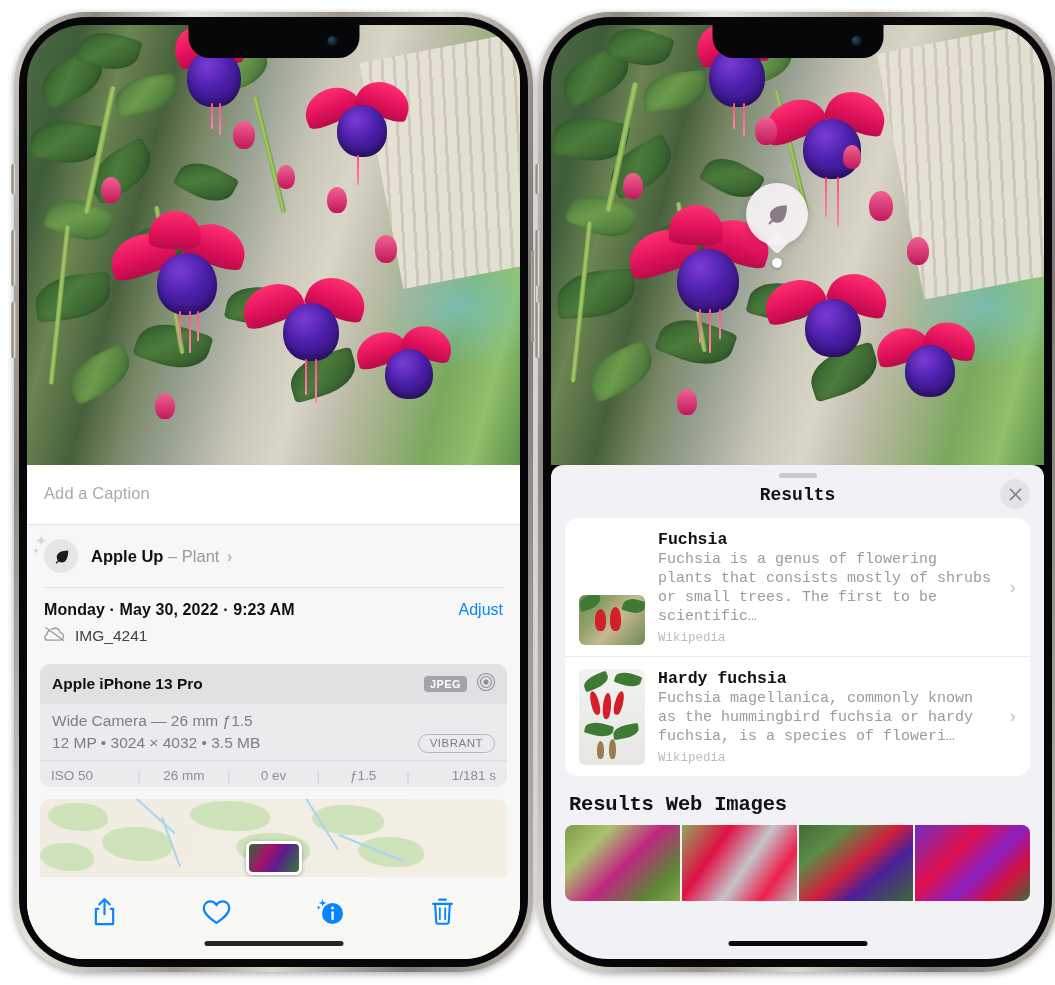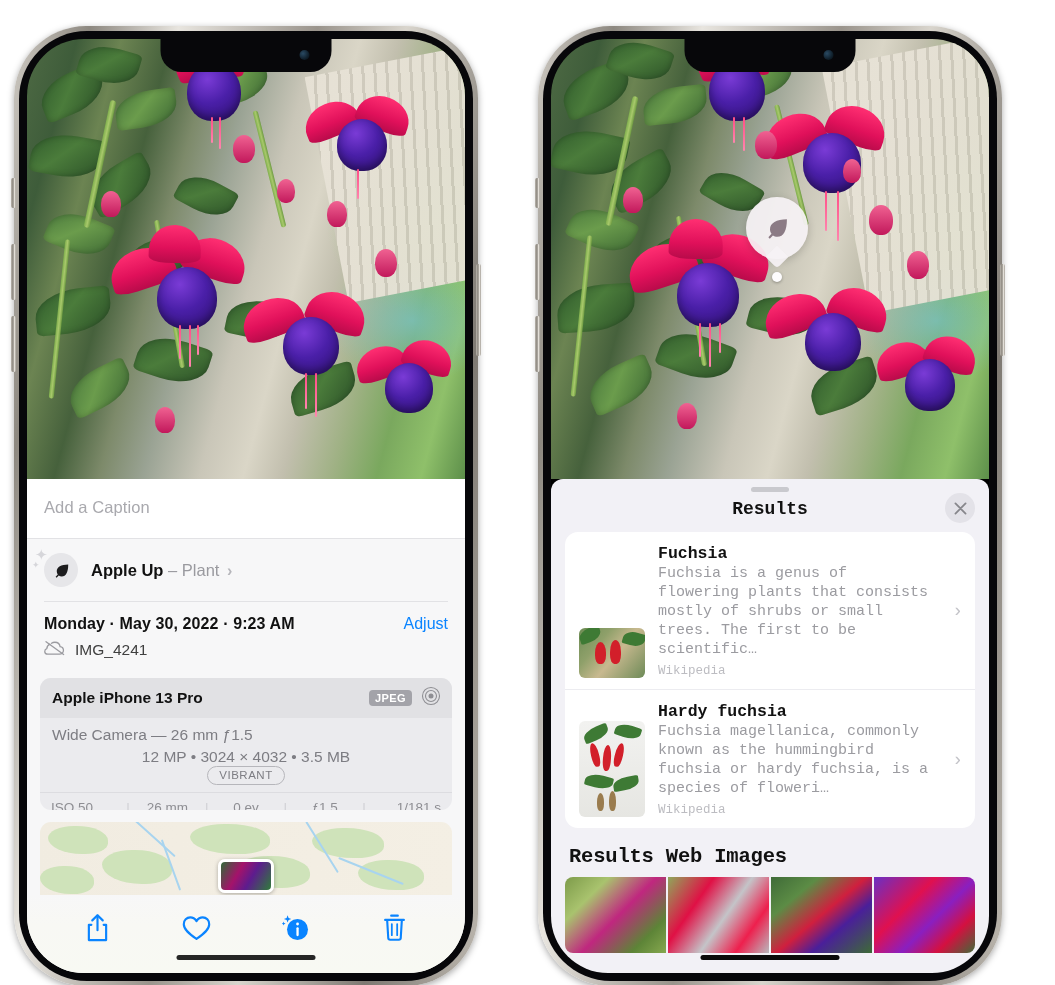--- a/index.html
+++ b/index.html
@@ -5,21 +5,21 @@
   * { box-sizing: border-box; margin: 0; padding: 0; }
   html, body {
     width: 1055px; height: 985px;
     background: #ffffff;
     font-family: "Liberation Sans", sans-serif;
     overflow: hidden;
   }
   #stage { position: relative; width: 1055px; height: 985px; }
 
   
-  .phone { position: absolute; top: 26px; width: 464px; height: 960px; }
+  .phone { position: absolute; top: 12px; width: 519px; height: 960px; }
   .phone.left  { left: 14px; }
   .phone.right { left: 538px; }
 
   .band {            
     position: absolute; inset: 0;
     border-radius: 72px;
     background: linear-gradient(100deg,#cfcbc4 0%,#8d8880 12%,#e8e5df 26%,#9a948c 48%,#d9d5cd 62%,#7e7972 82%,#bdb8b0 100%);
     box-shadow: 0 2px 7px rgba(0,0,0,.35);
   }
   .bezel {           
@@ -177,21 +177,21 @@
     background: #e1e1e4; padding: 8px 11px 8px 12px;
   }
   .exif-dev { font-size: 15.5px; font-weight: 700; color: #111; }
   .exif-head-right { display: flex; align-items: center; gap: 9px; }
   .pill-jpeg {
     font-size: 11px; font-weight: 700; color: #fff; background: #a3a3a9;
     border-radius: 4px; padding: 2px 6px 2.5px; letter-spacing: .4px;
   }
   .exif-body { padding: 8px 12px 7px; }
   .exif-lens { font-size: 15.5px; color: #7d7d83; margin-bottom: 4px; }
-  .exif-row2 { display: flex; align-items: center; justify-content: space-between; flex-direction: column; }
+  .exif-row2 { display: flex; align-items: center; justify-content: space-between; }
   .exif-dims { font-size: 15.5px; color: #7d7d83; }
   .pill-vibrant {
     font-size: 11.5px; color: #7d7d83; border: 1px solid #b6b6bb;
     border-radius: 11px; padding: 2.5px 11px; letter-spacing: .5px;
   }
   .exif-foot {
     display: flex; align-items: center; border-top: 1px solid #dcdce0;
     padding: 7px 11px 8px;
   }
   .exif-foot span { font-size: 13.5px; color: #8e8e93; flex: 1; text-align: center; }

